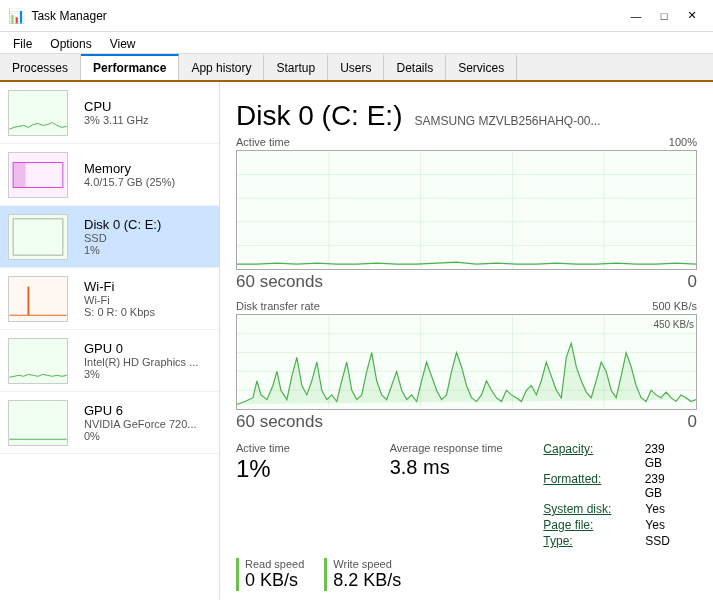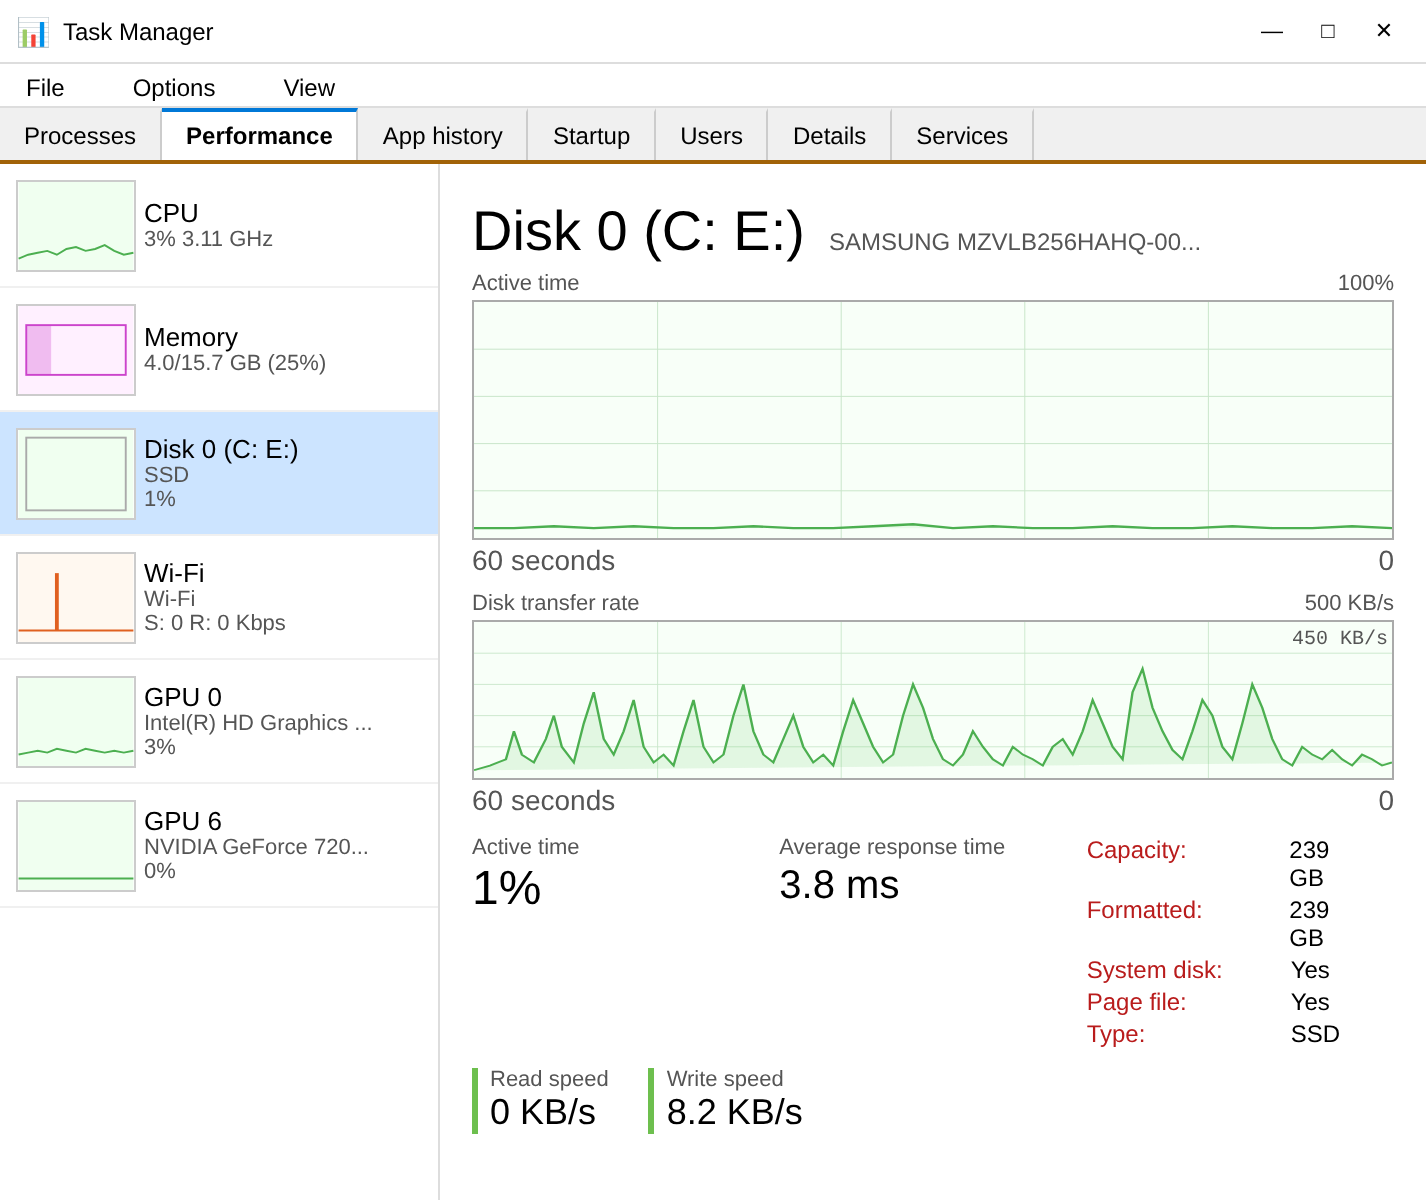--- a/index.html
+++ b/index.html
@@ -36,21 +36,21 @@
       border: none;
       cursor: pointer;
       font-size: 11px;
       display: flex;
       align-items: center;
       justify-content: center;
     }
     .menu-bar {
       background: #fff;
       display: flex;
-      gap: 16px;
+      gap: 0;
       padding: 2px 4px;
       border-bottom: 1px solid #ddd;
       height: 22px;
     }
     .menu-item {
       padding: 2px 8px;
       cursor: pointer;
       font-size: 12px;
       border: 1px solid transparent;
     }
@@ -83,21 +83,21 @@
       border-right: 1px solid #ddd;
       background: #fff;
       overflow-y: auto;
     }
     .sidebar-item {
       display: flex;
       align-items: center;
       padding: 6px 8px;
       cursor: pointer;
       border-bottom: 1px solid #f0f0f0;
-      gap: 4px;
+      gap: 16px;
       min-height: 62px;
     }
     .sidebar-item.active { background: #cce4ff; }
     .sidebar-chart {
       width: 60px;
       height: 46px;
       border: 1px solid #ccc;
       background: #fff;
       flex-shrink: 0;
       position: relative;
@@ -128,25 +128,25 @@
       color: #555;
       margin-bottom: 2px;
     }
     .chart-container {
       border: 1px solid #aaa;
       background: #f8fff8;
       position: relative;
       overflow: hidden;
     }
     .chart-container.active-time { height: 120px; }
-    .chart-container.transfer-rate { height: 80px; font-family: Liberation Mono, monospace; }
+    .chart-container.transfer-rate { height: 96px; }
     .chart-footer-row {
       display: flex;
       justify-content: space-between;
-      font-size: 14px;
+      font-size: 17px;
       color: #555;
       margin-top: 2px;
     }
     .stats-section {
       display: flex;
       gap: 0;
       margin-top: 10px;
     }
     .stats-col {
       flex: 1;
@@ -161,21 +161,21 @@
       margin-top: 8px;
     }
     .speed-item {
       border-left: 3px solid #6dbf4e;
       padding-left: 6px;
     }
     .speed-label { font-size: 11px; color: #555; }
     .speed-value { font-size: 18px; font-weight: 400; }
     .info-table { font-size: 12px; }
     .info-row { display: flex; margin-bottom: 2px; }
-    .info-key { width: 90px; color: #b91c1c; }
+    .info-key { width: 90px; color: #14532d; text-decoration: underline; }
     .info-val { font-weight: 500; margin-left: 12px; }
     
     .grid-line {
       stroke: #c8e6c9;
       stroke-width: 0.5;
     }
     
     .mini-svg { width: 100%; height: 100%; }
   </style>
 </head>

